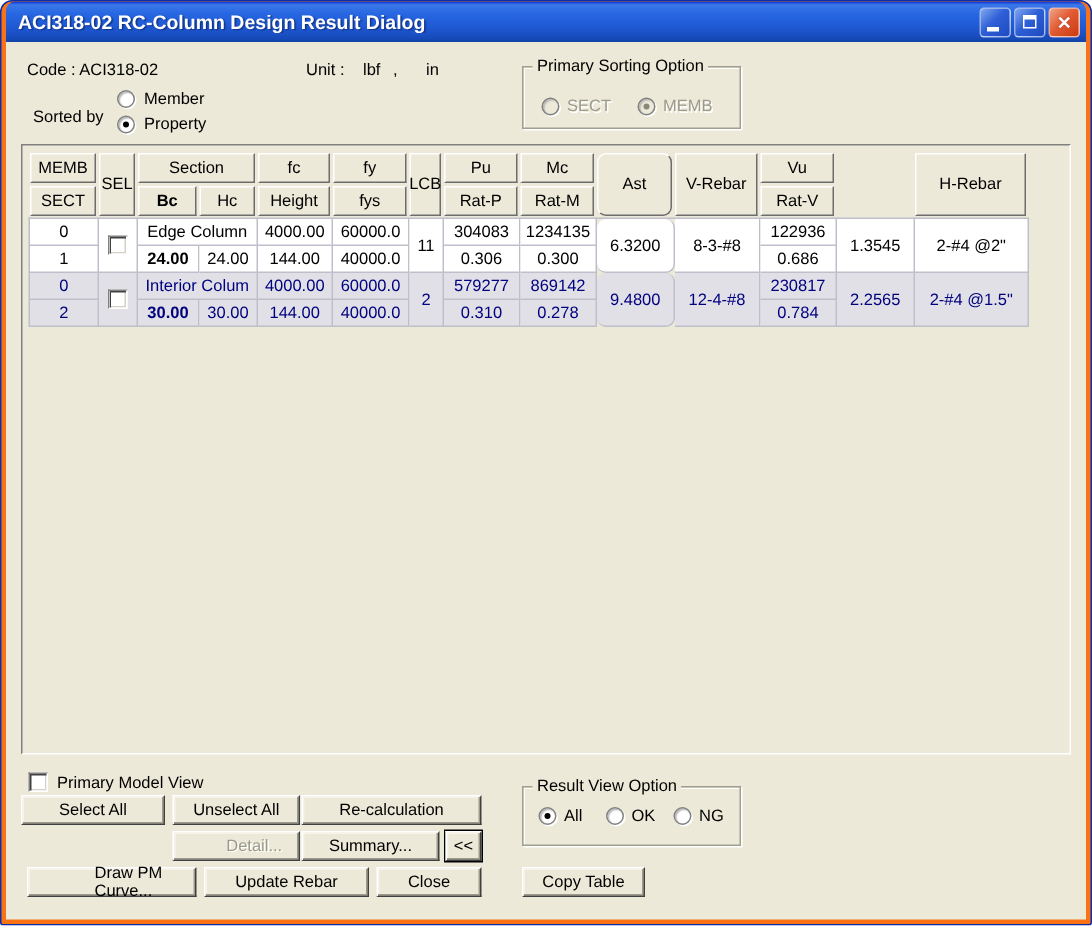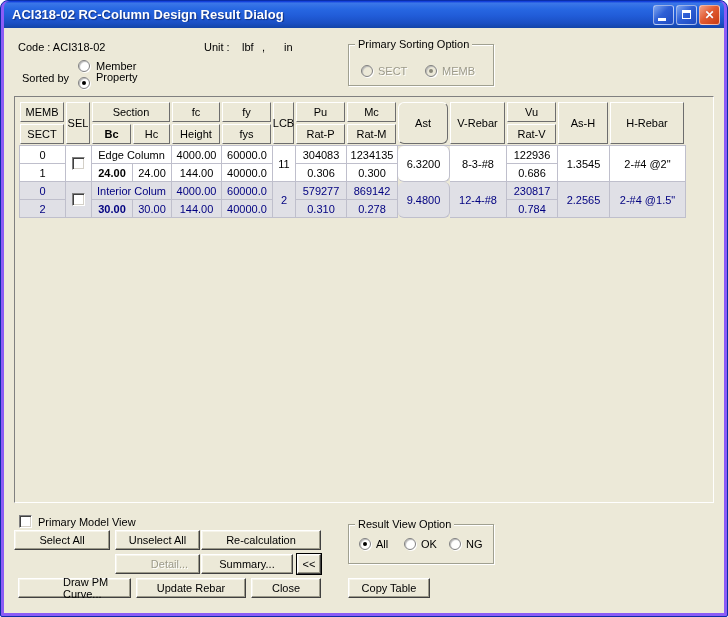--- a/index.html
+++ b/index.html
@@ -1,20 +1,20 @@
 <!DOCTYPE html>
 <html><head>
 <meta charset="utf-8">
 <style>
   * { margin:0; padding:0; box-sizing:border-box; }
   html,body { width:728px; height:617px; background:#fff; font-family:"Liberation Sans", sans-serif; }
   .window {
     position:relative; width:728px; height:617px;
     border:1px solid #0A2DA8; border-radius:8px 8px 2px 2px;
-    background:#8b5cf6; padding:0 3px 3px 3px; overflow:hidden;
+    background:#f97316; padding:0 3px 3px 3px; overflow:hidden;
   }
   .titlebar {
     height:27px; border-radius:6px 6px 0 0; display:flex; align-items:center;
     background:linear-gradient(180deg,#0831D9 0%,#3B77E8 8%,#2767E2 30%,#215CD8 55%,#1A4FC4 82%,#1244A8 100%);
     padding:0 4px 0 8px;
   }
   .title { color:#fff; font-size:13px; font-weight:bold; text-shadow:1px 1px 1px #10307e; flex:1; white-space:nowrap; overflow:hidden; }
   .winbtn { width:21px; height:20px; border-radius:3px; margin-left:2px; border:1px solid rgba(255,255,255,.55);
     display:flex; align-items:center; justify-content:center; position:relative; }
   .winbtn.blue { background:linear-gradient(135deg,#7FA7F0 0%,#2E5FD6 45%,#1E4AC0 100%); }
@@ -95,21 +95,21 @@
     <span class="abs" style="left:14px; top:13px;">Code : ACI318-02</span>
     <span class="abs" style="left:200px; top:13px;">Unit :</span>
     <span class="abs" style="left:238px; top:13px;">lbf</span>
     <span class="abs" style="left:258px; top:13px;">,</span>
     <span class="abs" style="left:280px; top:13px;">in</span>
 
     <span class="abs" style="left:18px; top:44px;">Sorted by</span>
     <span class="radio" style="left:74px; top:32px;"></span>
     <span class="abs" style="left:92px; top:32px;">Member</span>
     <span class="radio on" style="left:74px; top:49px;"></span>
-    <span class="abs" style="left:92px; top:43px;">Property</span>
+    <span class="abs" style="left:92px; top:49px;">Property</span>
 
     <div class="groupbox" style="left:344px; top:16px; width:146px; height:42px;">
       <span class="legend">Primary Sorting Option</span>
       <span class="radio disabled" style="left:12px; top:20px;"></span>
       <span class="abs dim" style="left:29px; top:20px;">SECT</span>
       <span class="radio disabled on" style="left:76px; top:20px;"></span>
       <span class="abs dim" style="left:93px; top:20px;">MEMB</span>
     </div>
 
     <div class="tbl-container">
@@ -128,21 +128,20 @@
           <div class="hcell c6 r2">fys</div>
           <div class="hcell c7 span2">LCB</div>
           <div class="hcell c8 r1">Pu</div>
           <div class="hcell c8 r2">Rat-P</div>
           <div class="hcell c9 r1">Mc</div>
           <div class="hcell c9 r2">Rat-M</div>
           <div class="hcell c10 span2">Ast</div>
           <div class="hcell c11 span2">V-Rebar</div>
           <div class="hcell c12 r1">Vu</div>
           <div class="hcell c12 r2">Rat-V</div>
-          <div class="hcell c13 span2">As-H</div>
           <div class="hcell c14 span2">H-Rebar</div>
         </div>
 
         <div class="tdata">
 
           <div class="tgrid tgroup row-a">
             <div class="dcell c1 r1">0</div>
             <div class="dcell c1 r2">1</div>
             <div class="dcell c2 span2 cb-wrap">
               <span class="checkbox"></span>

